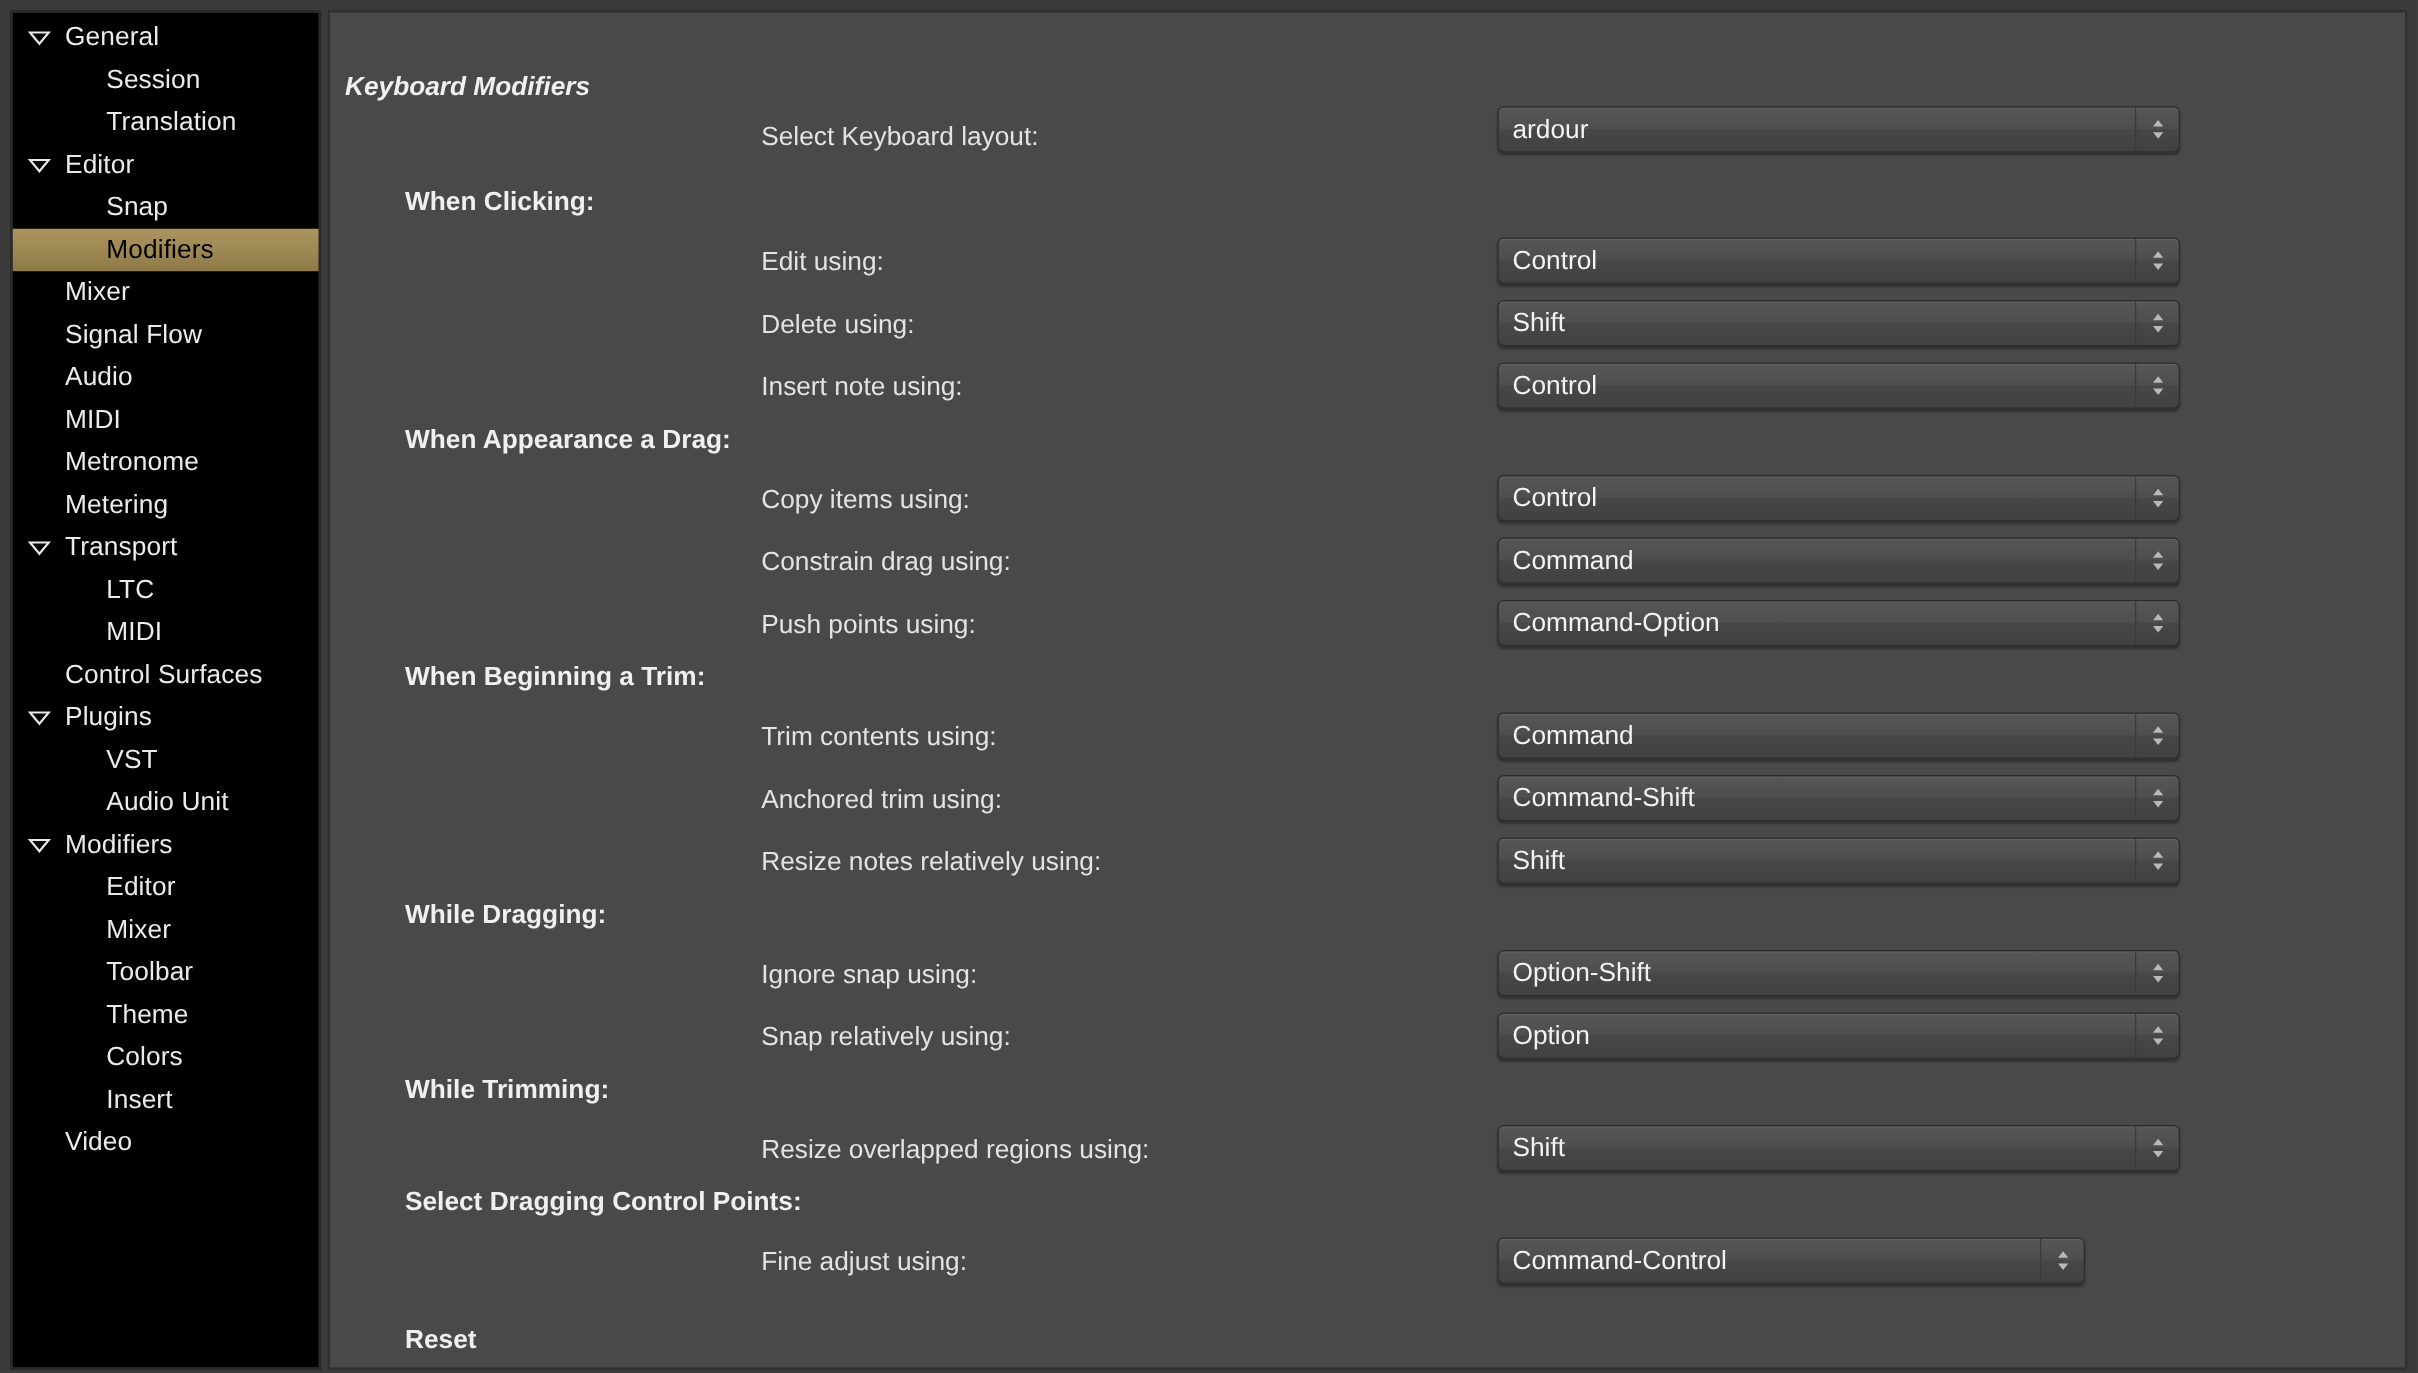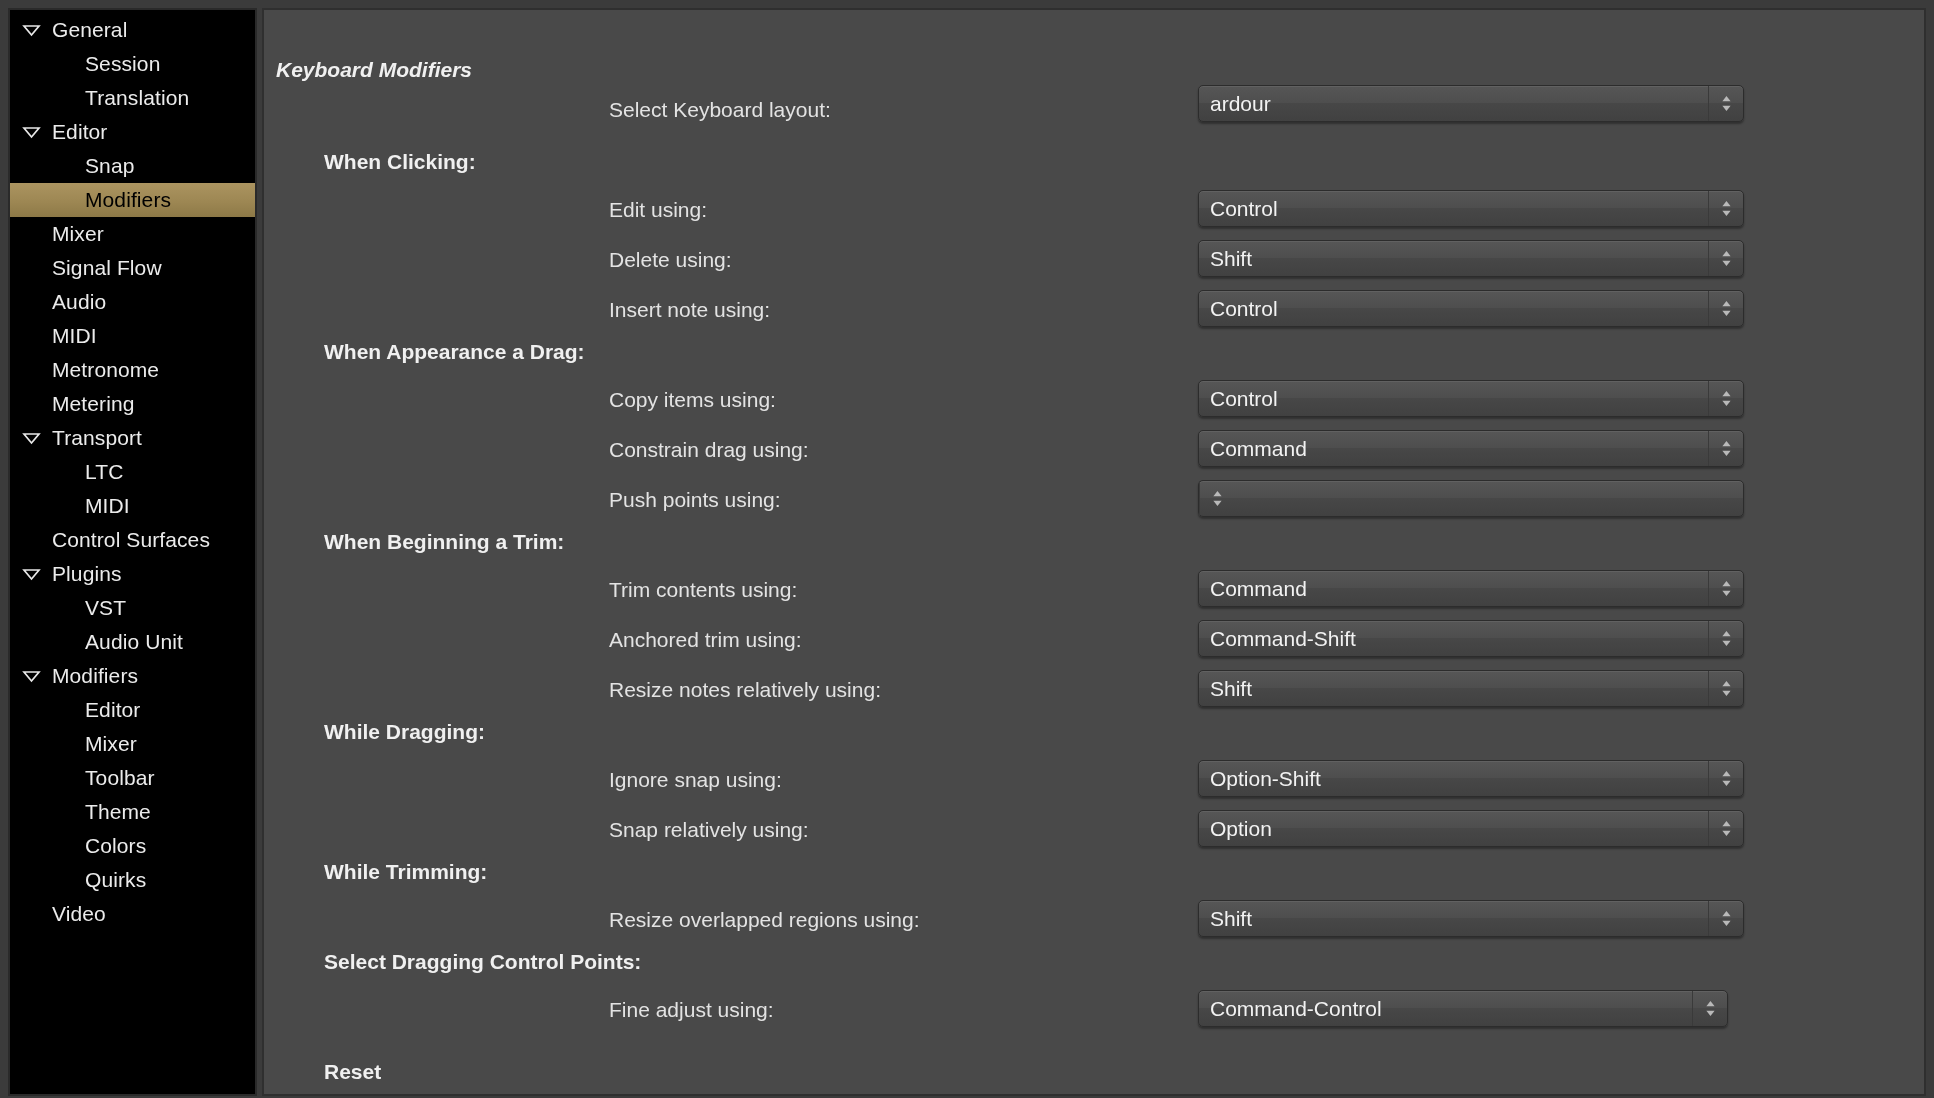--- a/index.html
+++ b/index.html
@@ -237,21 +237,21 @@
         <div class="tree-row lvl1">
           <span class="tree-label">Toolbar</span>
         </div>
         <div class="tree-row lvl1">
           <span class="tree-label">Theme</span>
         </div>
         <div class="tree-row lvl1">
           <span class="tree-label">Colors</span>
         </div>
         <div class="tree-row lvl1">
-          <span class="tree-label">Quirks</span>
+          <span class="tree-label">Insert</span>
         </div>
         <div class="tree-row lvl0 noexp">
           <span class="tree-label">Video</span>
         </div>
       </div>
   </div>
 
   <div class="panel">
     <div class="panel-inner" id="panel-inner">
 
@@ -316,20 +316,21 @@
           <span class="combo-text">Command</span>
           <span class="combo-arrow">
             <svg width="13" height="19" viewBox="0 0 13 19">
               <path d="M6.5 2 L10.6 7.2 L2.4 7.2 Z" fill="#b9b9b9"></path>
               <path d="M6.5 17 L10.6 11.8 L2.4 11.8 Z" fill="#b9b9b9"></path>
             </svg>
           </span>
         </div>
         <div class="row-label" style="left: 345px; top: 478px;">Push points using:</div>
         <div class="combo" style="left: 887px; top: 470px; width: 546px;">
+          <span class="combo-text">Command-Option</span>
           <span class="combo-arrow">
             <svg width="13" height="19" viewBox="0 0 13 19">
               <path d="M6.5 2 L10.6 7.2 L2.4 7.2 Z" fill="#b9b9b9"></path>
               <path d="M6.5 17 L10.6 11.8 L2.4 11.8 Z" fill="#b9b9b9"></path>
             </svg>
           </span>
         </div>
         <div class="group-title" style="left: 60px; top: 520px;">When Beginning a Trim:</div>
         <div class="row-label" style="left: 345px; top: 568px;">Trim contents using:</div>
         <div class="combo" style="left: 887px; top: 560px; width: 546px;">
@@ -388,21 +389,21 @@
           <span class="combo-text">Shift</span>
           <span class="combo-arrow">
             <svg width="13" height="19" viewBox="0 0 13 19">
               <path d="M6.5 2 L10.6 7.2 L2.4 7.2 Z" fill="#b9b9b9"></path>
               <path d="M6.5 17 L10.6 11.8 L2.4 11.8 Z" fill="#b9b9b9"></path>
             </svg>
           </span>
         </div>
         <div class="group-title" style="left: 60px; top: 940px;">Select Dragging Control Points:</div>
         <div class="row-label" style="left: 345px; top: 988px;">Fine adjust using:</div>
-        <div class="combo" style="left: 887px; top: 980px; width: 530px;">
+        <div class="combo" style="left: 887px; top: 980px; width: 470px;">
           <span class="combo-text">Command-Control</span>
           <span class="combo-arrow">
             <svg width="13" height="19" viewBox="0 0 13 19">
               <path d="M6.5 2 L10.6 7.2 L2.4 7.2 Z" fill="#b9b9b9"></path>
               <path d="M6.5 17 L10.6 11.8 L2.4 11.8 Z" fill="#b9b9b9"></path>
             </svg>
           </span>
         </div>
         <div class="group-title" style="left: 60px; top: 1050px;">Reset</div>
       </div>

